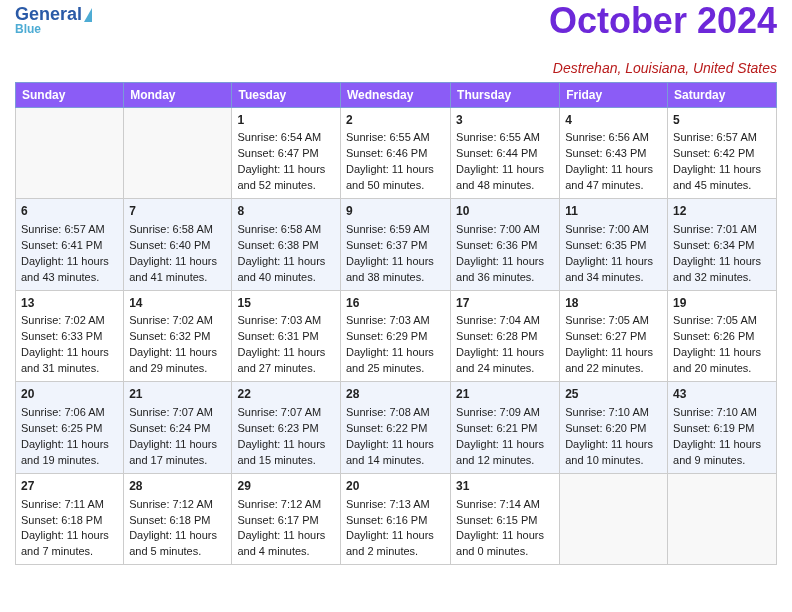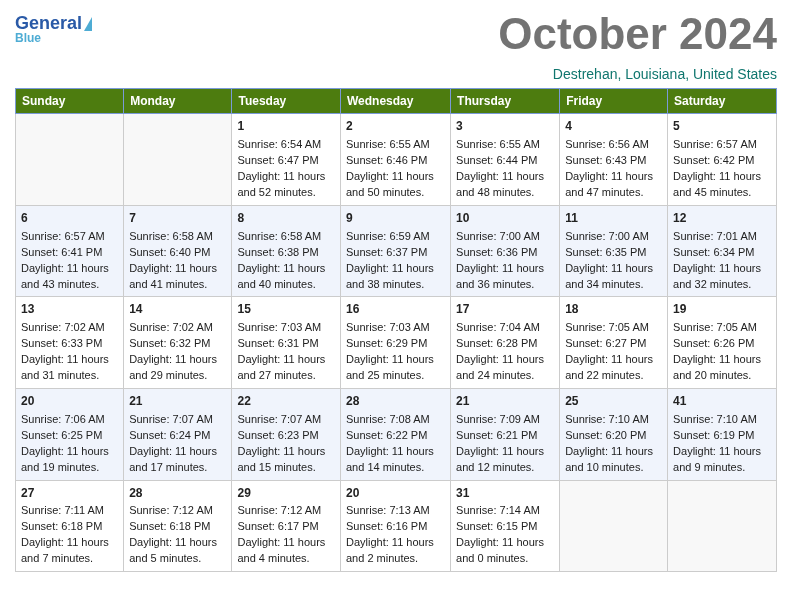--- a/index.html
+++ b/index.html
@@ -7,21 +7,21 @@
       font-family: Arial, sans-serif;
       background: #fff;
       width: 792px;
       height: 612px;
       overflow: hidden;
     }
     .page {
       width: 792px;
       min-height: 612px;
       background: #fff;
-      padding: 10px 15px 10px 15px;
+      padding: 1px 15px 10px 15px;
     }
     .header {
       display: flex;
       align-items: flex-start;
       justify-content: space-between;
       margin-bottom: 6px;
     }
     .logo {
       display: flex;
       flex-direction: column;
@@ -41,37 +41,38 @@
       border-left: 8px solid transparent;
       border-right: 0px solid transparent;
       border-bottom: 14px solid #4eacd4;
       margin-left: 2px;
       vertical-align: middle;
     }
     .title-block {
       text-align: right;
     }
     .month-title {
-      font-size: 44px;
+      font-size: 36px;
       font-weight: bold;
-      color: #737373;
+      color: #6d28d9;
       line-height: 1.1;
     }
     .location {
       font-size: 14px;
-      color: #0f766e;
-      margin-top: 8px;
+      color: #b91c1c;
+      margin-top: 19px;
+      font-style: italic;
     }
     .calendar {
       width: 100%;
       border-collapse: collapse;
       border: 1px solid #aaa;
     }
     .calendar th {
-      background: #4d7c0f;
+      background: #8b5cf6;
       color: #fff;
       font-size: 12px;
       font-weight: bold;
       padding: 5px 6px;
       text-align: left;
       border: 1px solid #7a9ad8;
     }
     .calendar td {
       vertical-align: top;
       border: 1px solid #ccc;
@@ -162,21 +163,21 @@
           <td><span class="day-num">18</span><span class="day-info">Sunrise: 7:05 AM<br>Sunset: 6:27 PM<br>Daylight: 11 hours and 22 minutes.</span></td>
           <td><span class="day-num">19</span><span class="day-info">Sunrise: 7:05 AM<br>Sunset: 6:26 PM<br>Daylight: 11 hours and 20 minutes.</span></td>
         </tr>
         <tr>
           <td><span class="day-num">20</span><span class="day-info">Sunrise: 7:06 AM<br>Sunset: 6:25 PM<br>Daylight: 11 hours and 19 minutes.</span></td>
           <td><span class="day-num">21</span><span class="day-info">Sunrise: 7:07 AM<br>Sunset: 6:24 PM<br>Daylight: 11 hours and 17 minutes.</span></td>
           <td><span class="day-num">22</span><span class="day-info">Sunrise: 7:07 AM<br>Sunset: 6:23 PM<br>Daylight: 11 hours and 15 minutes.</span></td>
           <td><span class="day-num">28</span><span class="day-info">Sunrise: 7:08 AM<br>Sunset: 6:22 PM<br>Daylight: 11 hours and 14 minutes.</span></td>
           <td><span class="day-num">21</span><span class="day-info">Sunrise: 7:09 AM<br>Sunset: 6:21 PM<br>Daylight: 11 hours and 12 minutes.</span></td>
           <td><span class="day-num">25</span><span class="day-info">Sunrise: 7:10 AM<br>Sunset: 6:20 PM<br>Daylight: 11 hours and 10 minutes.</span></td>
-          <td><span class="day-num">41</span><span class="day-info">Sunrise: 7:10 AM<br>Sunset: 6:19 PM<br>Daylight: 11 hours and 9 minutes.</span></td>
+          <td><span class="day-num">43</span><span class="day-info">Sunrise: 7:10 AM<br>Sunset: 6:19 PM<br>Daylight: 11 hours and 9 minutes.</span></td>
         </tr>
         <tr>
           <td><span class="day-num">27</span><span class="day-info">Sunrise: 7:11 AM<br>Sunset: 6:18 PM<br>Daylight: 11 hours and 7 minutes.</span></td>
           <td><span class="day-num">28</span><span class="day-info">Sunrise: 7:12 AM<br>Sunset: 6:18 PM<br>Daylight: 11 hours and 5 minutes.</span></td>
           <td><span class="day-num">29</span><span class="day-info">Sunrise: 7:12 AM<br>Sunset: 6:17 PM<br>Daylight: 11 hours and 4 minutes.</span></td>
           <td><span class="day-num">20</span><span class="day-info">Sunrise: 7:13 AM<br>Sunset: 6:16 PM<br>Daylight: 11 hours and 2 minutes.</span></td>
           <td><span class="day-num">31</span><span class="day-info">Sunrise: 7:14 AM<br>Sunset: 6:15 PM<br>Daylight: 11 hours and 0 minutes.</span></td>
           <td class="empty-cell"></td>
           <td class="empty-cell"></td>
         </tr>

